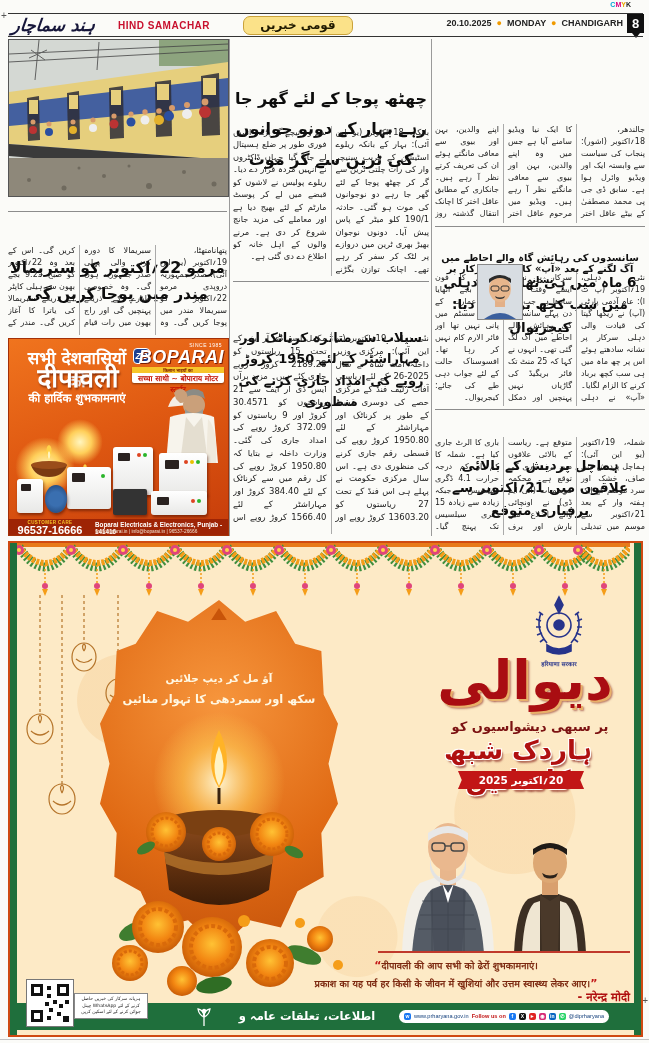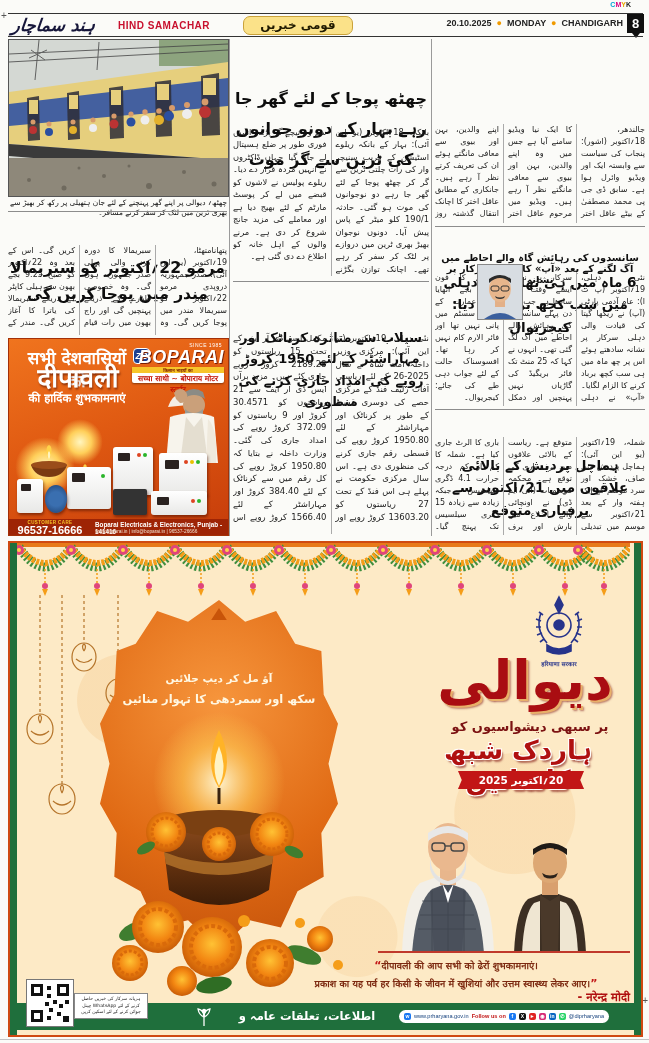--- a/index.html
+++ b/index.html
@@ -207,21 +207,20 @@
             <circle cx="122" cy="74" r="2.6"></circle>
             <circle cx="136" cy="72" r="2.7"></circle>
             <circle cx="150" cy="71" r="2.8"></circle>
             <circle cx="163" cy="68" r="3"></circle>
             <circle cx="178" cy="65" r="3"></circle>
             <circle cx="196" cy="62" r="3.4"></circle>
           </g>
       </g>
     </svg>
   </div>
-  <div class="abs caption urdu" style="left:8px;top:198px;width:219px;">چھٹھ؍ دیوالی پر اپنے گھر پہنچنے کے لئے جان ہتھیلی پر رکھ کر بھیڑ سے بھری ٹرین میں لٹک کر سفر کرتے مسافر۔</div>
   <div class="ruleL" style="left:8px;top:211px;width:219px;"></div>
 
   <div class="abs headline urdu" style="left:8px;top:214px;width:219px;font-size:15.5px;">مرمو 22؍اکتوبر کو سبریمالا مندر میں پوجا کریں گی</div>
   <div class="abs bodytxt urdu" style="left:8px;top:245px;width:219px;height:90px;column-count:3;font-size:8px;">پتھانامتھٹا، 19؍اکتوبر (یو این آئی): صدر جمہوریہ دروپدی مرمو 22؍اکتوبر کو سبریمالا مندر میں پوجا کریں گی۔ وہ سبریمالا کا دورہ کرنے والی پہلی صدر جمہوریہ ہوں گی۔ وہ خصوصی طیارے کے ذریعے پہنچیں گی اور راج بھون میں رات قیام کریں گی۔ اس کے بعد وہ 22؍اکتوبر کو صبح 9.25 بجے بھون سے ہیلی کاپٹر کے ذریعے سبریمالا کی یاترا کا آغاز کریں گی۔ مندر کے راستے میں سکیورٹی کے سخت انتظامات کئے جا رہے ہیں اور درمیانی علاقوں میں خصوصی ٹیمیں تعینات کی گئی ہیں۔</div>
 
   <div class="abs bop" style="left:8px;top:338px;width:219px;height:196px;">
     <div class="abs diya-glow" style="left:6px;top:98px;width:60px;height:60px;"></div>
     <div class="abs diya-glow" style="left:48px;top:80px;width:46px;height:46px;"></div>
     <svg class="abs" style="left:10px;top:104px;" width="90" height="56" viewBox="0 0 90 56">
       <path d="M30 18 q5 -14 0 -16 q-5 2 0 16" fill="#ffd24a"></path>

